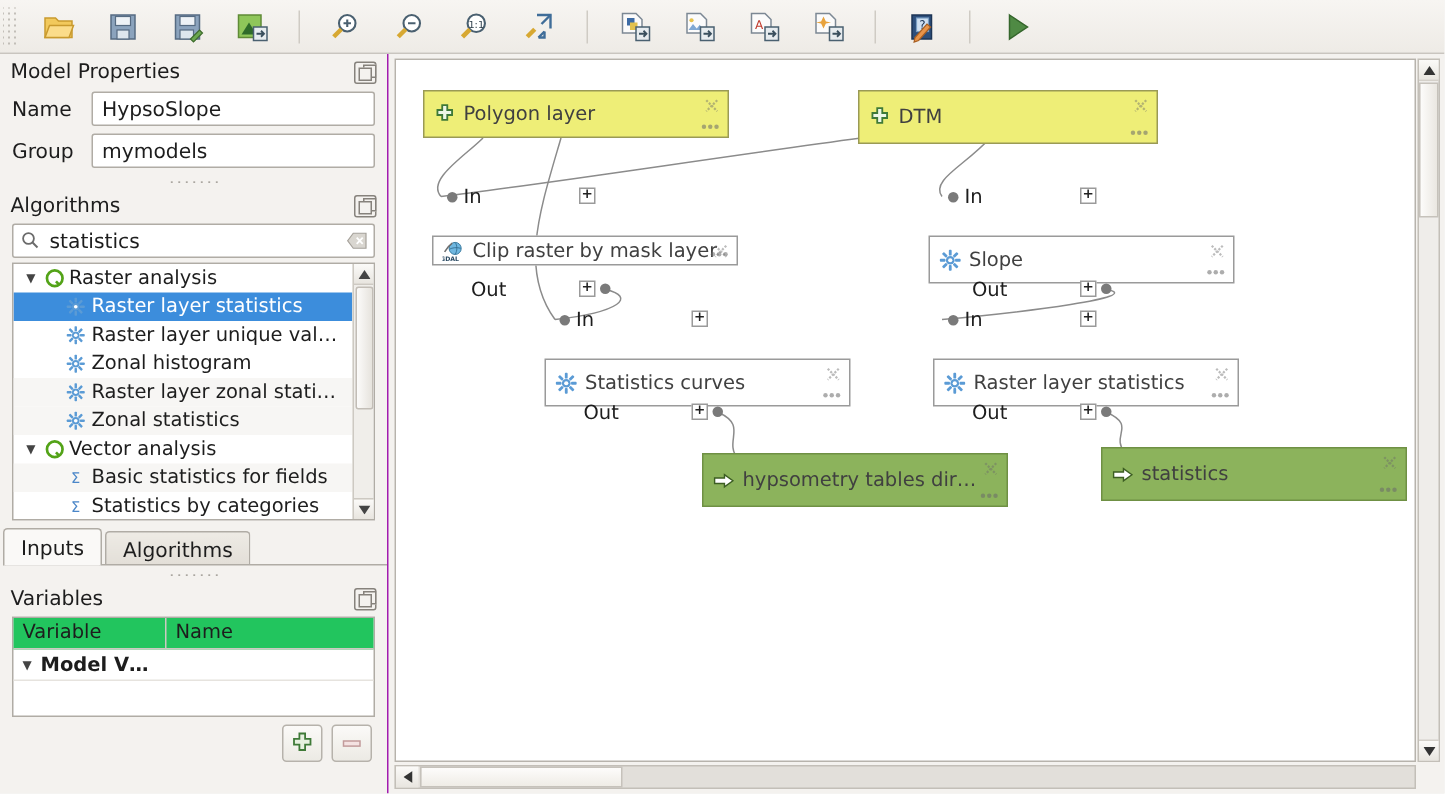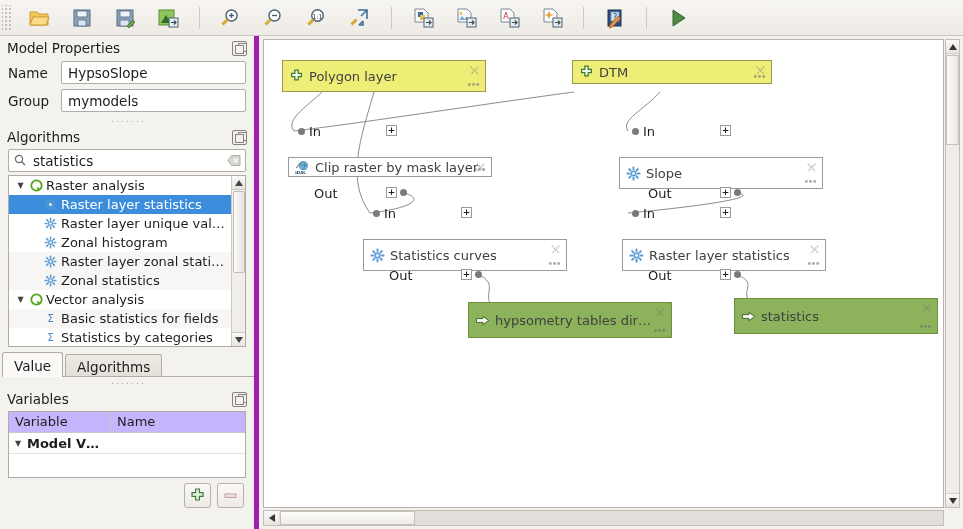--- a/index.html
+++ b/index.html
@@ -23,21 +23,21 @@
   .tb-grip { width: 10px; height: 26px; margin-left: 2px;
     background-image: radial-gradient(#b6b2ab 1px, transparent 1px);
     background-size: 4px 4px; background-position: 2px 2px; opacity: .8; }
   .tb-btn { width: 32px; height: 30px; display: flex; align-items: center;
     justify-content: center; border-radius: 3px; }
   .tb-sep { width: 1px; height: 22px; background: #cfcbc4; margin: 0 4px; }
 
   
   #leftdock {
     position: absolute; left: 0; top: 36px; width: 259px; height: 493px;
-    background: #f4f2ef; border-right: 5px solid #a21caf;
+    background: #f4f2ef; border-right: 1px solid #a21caf;
     display: flex; flex-direction: column;
   }
   .dock-title { display: flex; align-items: center; justify-content: space-between;
     padding: 4px 7px 3px 7px; font-size: 13.5px; color: #1d1d1d; }
   .dock-title .t { font-size: 13.5px; }
   .float-ico { width: 15px; height: 15px; border: 1px solid #86827c; border-radius: 2px;
     position: relative; background: #f4f2ef; }
   .float-ico::after { content:""; position:absolute; left:2px; top:3px; width:7px; height:7px;
     border:1px solid #86827c; background:#f4f2ef; }
   .float-ico::before { content:""; position:absolute; left:5px; top:1px; width:7px; height:7px;
@@ -83,21 +83,21 @@
   
   .tabs { display:flex; align-items:flex-end; height:25px; margin: 5px 0 0 2px;
     border-bottom:1px solid #b0aca5; }
   .tab { height:22px; padding: 2px 11px 0 11px; font-size:13.5px; line-height:20px;
     border:1px solid #b0aca5; border-bottom:none; border-radius:3px 3px 0 0;
     background: linear-gradient(#eeebe5,#e3dfd8); margin-right:2px; color:#1d1d1d; }
   .tab.active { background:#faf9f7; height:25px; line-height:23px; position:relative; top:1px; }
 
   .vars-table { margin: 1px 8px 0 8px; border:1px solid #b0aca5; background:#fff; flex:0 0 auto; }
   .vh { display:flex; height:21px; border-bottom:1px solid #cdc9c2;
-    background:#c4b5fd; font-size:13px; align-items:center; }
+    background:#22c55e; font-size:13px; align-items:center; }
   .vh div { padding-left:6px; }
   .vh .c1 { width:102px; border-right:1px solid #cdc9c2; height:100%; line-height:20px; }
   .vh .c2 { flex:1; line-height:20px; }
   .vrow { display:flex; height:21px; align-items:center; font-size:13px; font-weight:bold;
     border-bottom:1px solid #e6e3de; }
   .vrow .arrow { width:18px; text-align:center; font-size:8px; font-weight:normal; color:#444; }
   .vblank { height:23px; }
   .var-btns { display:flex; justify-content:flex-end; gap:6px; margin: 5px 10px 0 0; }
   .vbtn { width:27px; height:25px; border:1px solid #b6b2ab; border-radius:3px;
     background:linear-gradient(#fbfaf8,#eceae4); display:flex; align-items:center; justify-content:center; }
@@ -471,21 +471,21 @@
         <div class="thumb"></div>
         <div class="arrowbox bot">
           <svg width="8" height="6" viewBox="0 0 8 6">
               <path d="M0 0h8l-4 6z" fill="#444"></path>
             </svg>
         </div>
       </div>
     </div>
 
     <div class="tabs" id="tabs">
-        <div class="tab active">Value</div>
+        <div class="tab active">Inputs</div>
         <div class="tab">Algorithms</div>
       </div>
 
     <div class="splitter-dots">
         <span></span>
       </div>
 
     <div class="dock-title">
       <span class="t">Variables</span>
       <span class="float-ico"></span>
@@ -551,21 +551,21 @@
             <span class="nlbl">Polygon layer</span>
             <svg viewBox="0 0 12 12" class="x-ico">
               <path d="M2 2l8 8M10 2l-8 8" stroke="#6b6b6b" stroke-width="1.6" stroke-dasharray="1.6 1.1"></path>
             </svg>
             <svg viewBox="0 0 14 5" class="dots-ico">
               <circle cx="2.5" cy="2.5" r="1.6" fill="#6b6b6b"></circle>
               <circle cx="7" cy="2.5" r="1.6" fill="#6b6b6b"></circle>
               <circle cx="11.5" cy="2.5" r="1.6" fill="#6b6b6b"></circle>
             </svg>
           </div>
-          <div class="node input" style="left: 308px; top: 20px; width: 200px; height: 24px;">
+          <div class="node input" style="left: 308px; top: 20px; width: 200px; height: 36px;">
             <span class="nico">
               <svg width="15" height="15" viewBox="0 0 16 16">
                 <path d="M6.2 1.2h3.6v3.4h3.4v3.6H9.8v3.4H6.2V8.2H2.8V4.6h3.4z" fill="#eef7e8" stroke="#3f7a38" stroke-width="1.3"></path>
               </svg>
             </span>
             <span class="nlbl">DTM</span>
             <svg viewBox="0 0 12 12" class="x-ico">
               <path d="M2 2l8 8M10 2l-8 8" stroke="#6b6b6b" stroke-width="1.6" stroke-dasharray="1.6 1.1"></path>
             </svg>
             <svg viewBox="0 0 14 5" class="dots-ico">

